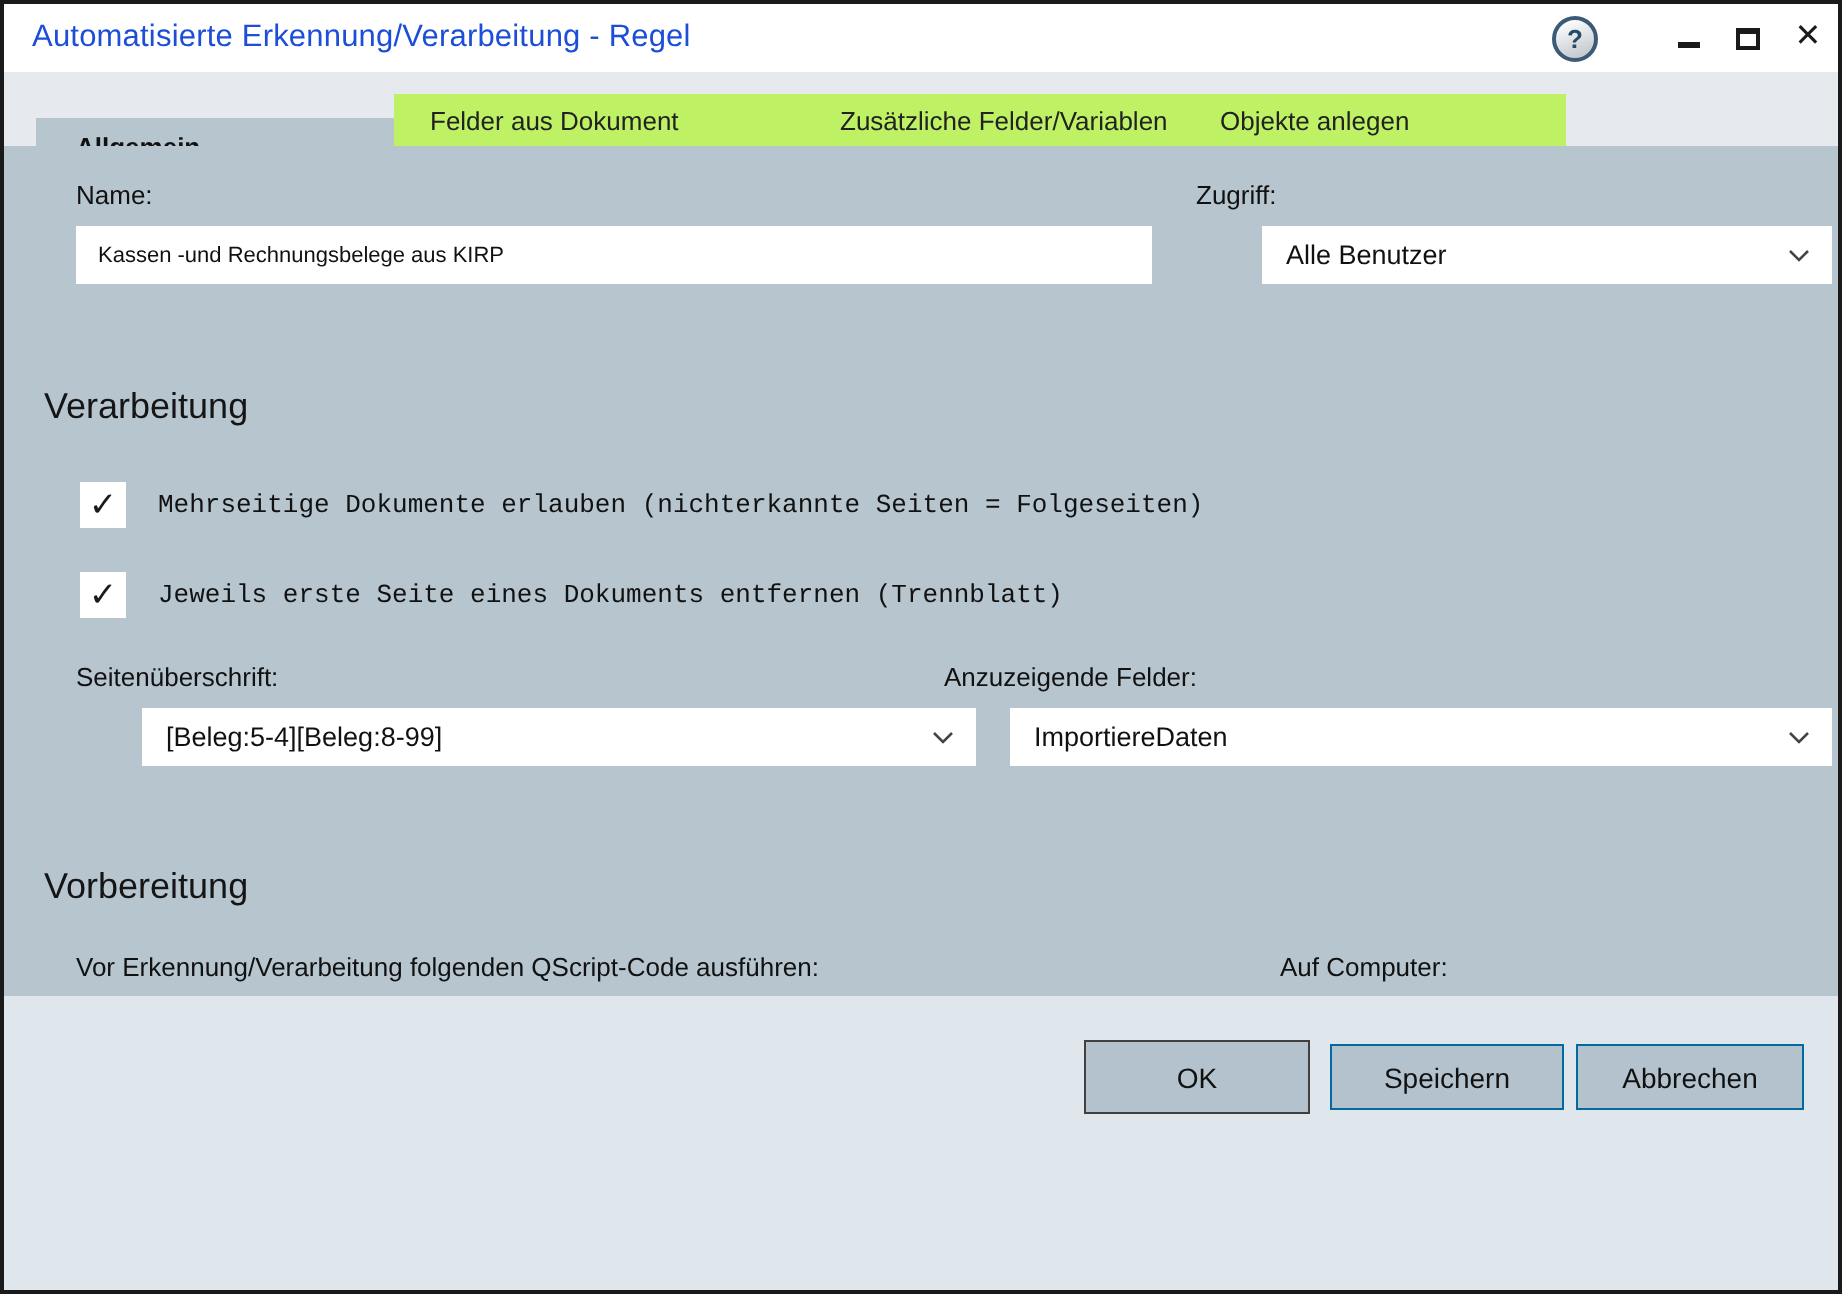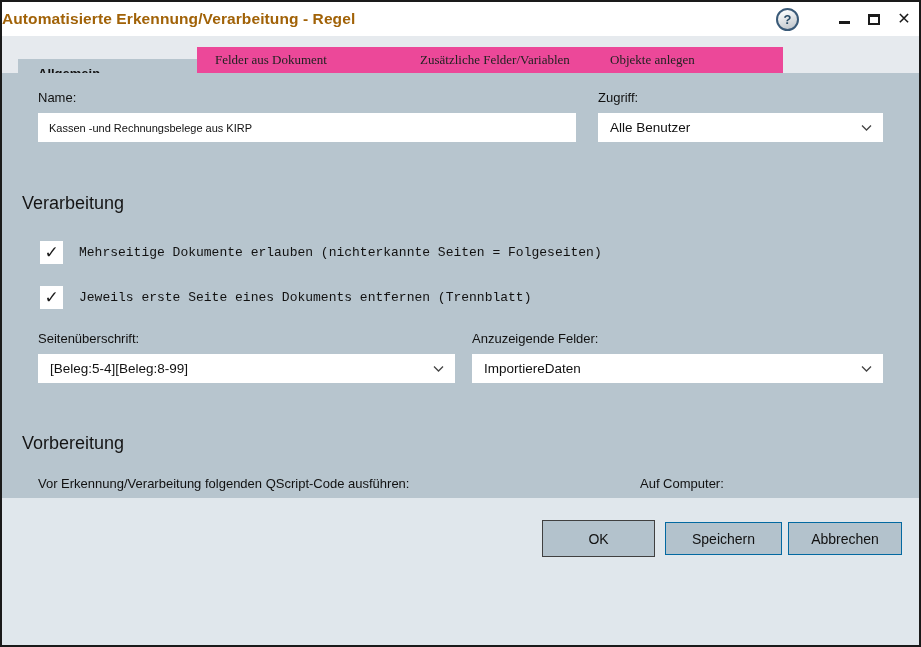--- a/index.html
+++ b/index.html
@@ -15,21 +15,22 @@
   }
   .win-inner { position: relative; width: 917px; height: 643px; }
 
   
   .titlebar {
     position: absolute; left: 0; top: 0; width: 917px; height: 34px;
     background: #ffffff;
     display: flex; align-items: center;
   }
   .title-text {
-    font-size: 15.5px; font-weight: bold; color: #a16207;
+    margin-left: 14px;
+    font-size: 15.5px; font-weight: normal; color: #1d4ed8;
     letter-spacing: 0.1px;
   }
   .titlebar-controls {
     position: absolute; right: 0; top: 0; height: 34px;
     display: flex; align-items: center;
   }
   .help-circle {
     width: 23px; height: 23px; border-radius: 50%;
     border: 2.5px solid #3a5a78;
     background: linear-gradient(160deg, #f8fafb 15%, #c6cbd0 85%);
@@ -56,21 +57,21 @@
     display: flex; align-items: center;
     font-size: 13px; color: #222;
     cursor: default;
   }
   .tab-active {
     left: 16px; width: 179px; height: 28px; top: 23px;
     background: #b7c5ce;
     font-weight: bold; color: #111;
     padding-left: 20px;
   }
-  .tab-inactive { background: #ec4899; padding-left: 18px; font-family: Liberation Serif, serif; }
+  .tab-inactive { background: #bef264; padding-left: 18px; }
   .tab-i1 { left: 195px; width: 205px; }
   .tab-i2 { left: 400px; width: 190px; }
   .tab-i3 { left: 590px; width: 191px; }
 
   
   .content {
     position: absolute; left: 0; top: 71px; width: 917px; height: 496px;
     background: #b7c5ce;
   }
   .field-label {
@@ -90,20 +91,21 @@
     font-size: 11px; color: #111;
     padding: 0 11px;
   }
   .dropdown {
     position: absolute; height: 29px;
     background: #fff;
     display: flex; align-items: center;
     font-size: 13.5px; color: #111;
     padding-left: 12px; padding-right: 30px;
     cursor: default;
+    margin-left: 33px;
   }
   .dropdown .chev {
     position: absolute; right: 11px; top: 11px;
     width: 11px; height: 8px;
   }
   .checkbox-row { position: absolute; display: flex; align-items: center; }
   .checkbox {
     width: 23px; height: 23px; background: #fff;
     display: flex; align-items: center; justify-content: center;
     font-size: 17px; color: #1a1a1a;

